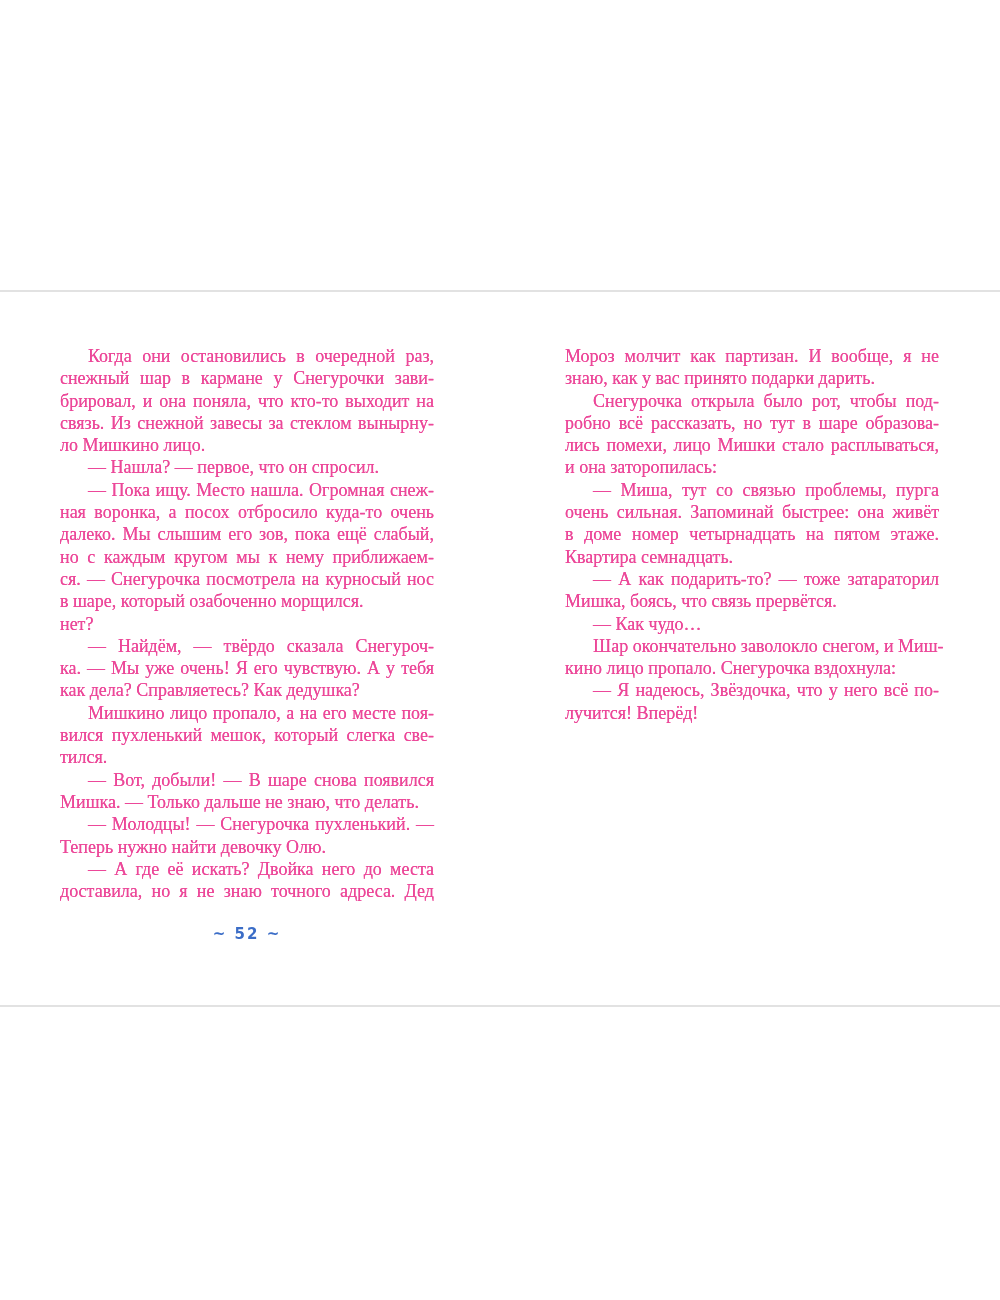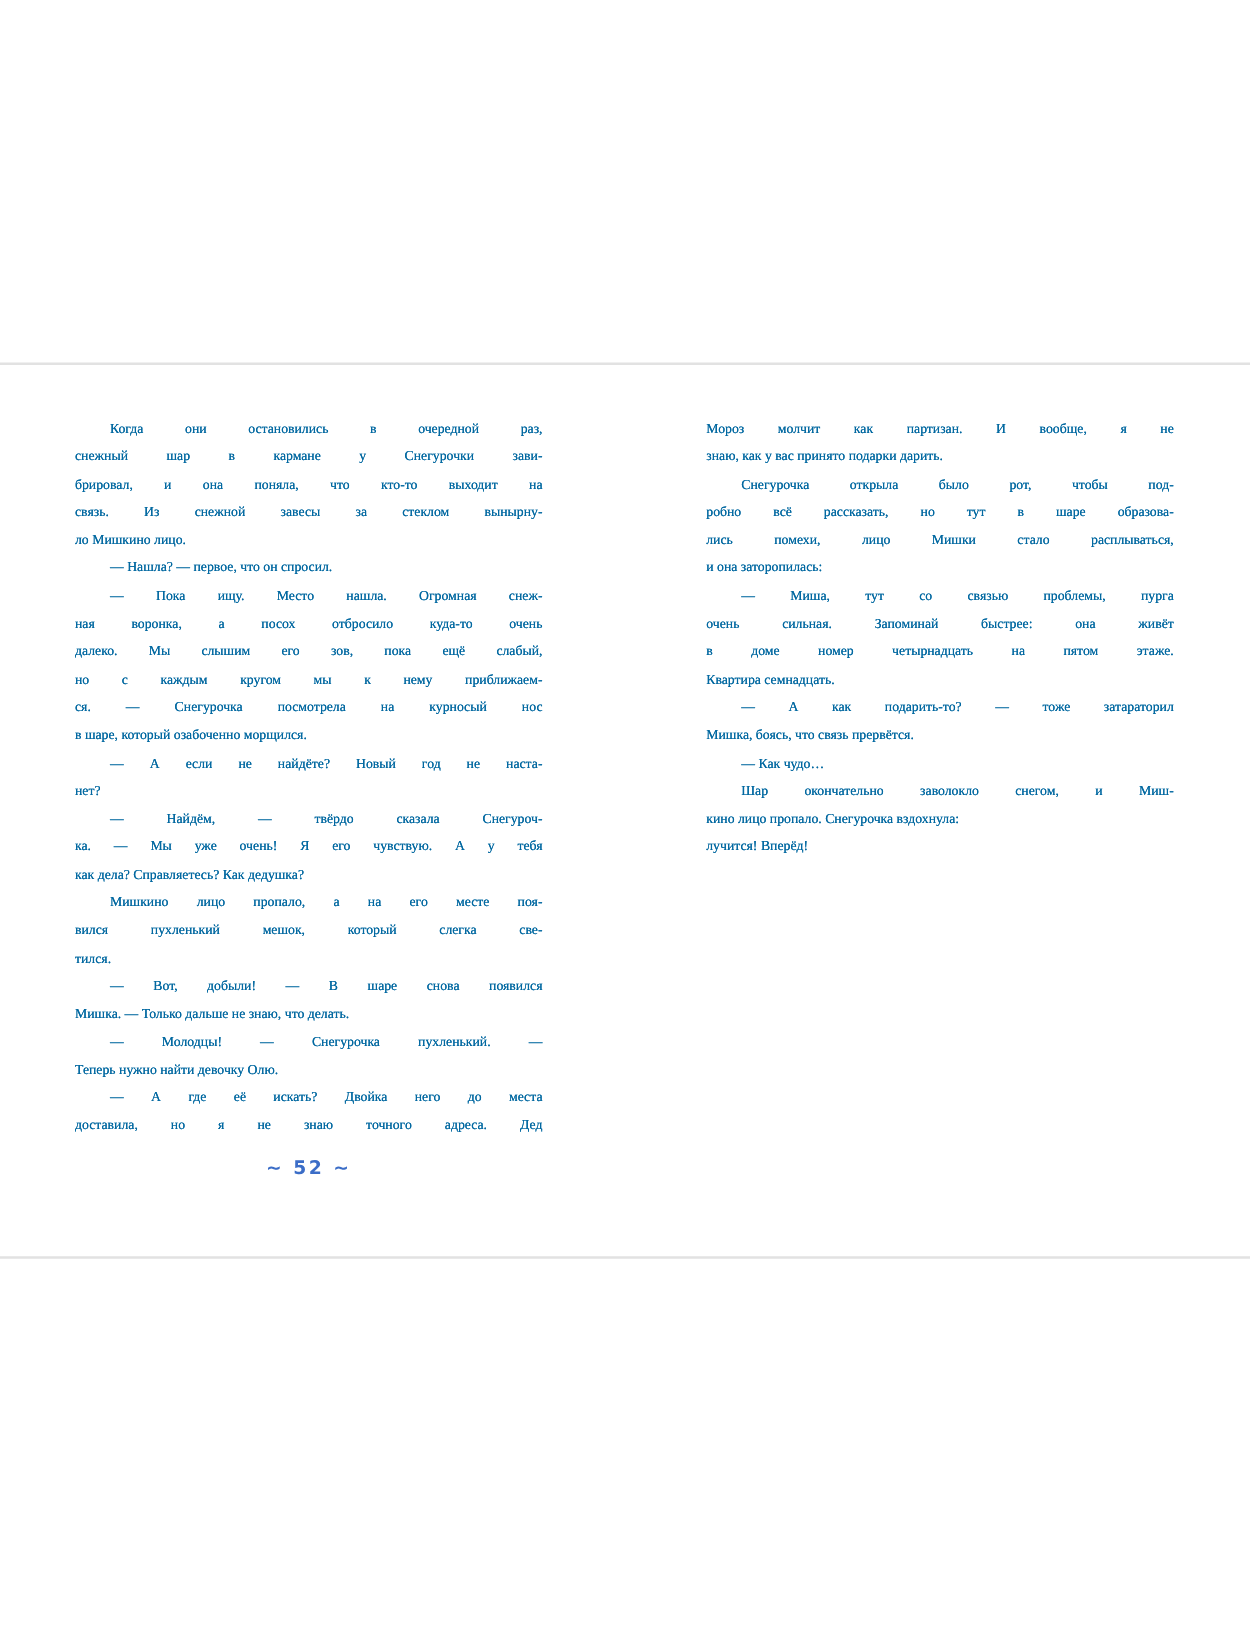--- a/index.html
+++ b/index.html
@@ -20,24 +20,24 @@
     left: 0;
     width: 1000px;
     height: 2px;
     background: #e2e2e2;
   }
   #rule-top { top: 290px; }
   #rule-bottom { top: 1005px; }
 
   .text-col {
     position: absolute;
-    top: 332px;
+    top: 345px;
     width: 374px;
-    color: #0369a1;
-    font-size: 11px;
+    color: #ec4899;
+    font-size: 18px;
     line-height: 22.3px;
     text-shadow: 0 0 0.45px currentColor; 
   }
   #col-left  { left: 60px; }
   #col-right { left: 565px; }
 
   .text-col .line {
     height: 22.3px;
     text-align: justify;
     text-align-last: justify;
@@ -76,21 +76,20 @@
       <div class="line">брировал, и она поняла, что кто-то выходит на</div>
       <div class="line">связь. Из снежной завесы за стеклом вынырну-</div>
       <div class="line end">ло Мишкино лицо.</div>
       <div class="line indent end">— Нашла? — первое, что он спросил.</div>
       <div class="line indent">— Пока ищу. Место нашла. Огромная снеж-</div>
       <div class="line">ная воронка, а посох отбросило куда-то очень</div>
       <div class="line">далеко. Мы слышим его зов, пока ещё слабый,</div>
       <div class="line">но с каждым кругом мы к нему приближаем-</div>
       <div class="line">ся. — Снегурочка посмотрела на курносый нос</div>
       <div class="line end">в шаре, который озабоченно морщился.</div>
-      <div class="line indent">— А если не найдёте? Новый год не наста-</div>
       <div class="line end">нет?</div>
       <div class="line indent">— Найдём, — твёрдо сказала Снегуроч-</div>
       <div class="line">ка. — Мы уже очень! Я его чувствую. А у тебя</div>
       <div class="line end">как дела? Справляетесь? Как дедушка?</div>
       <div class="line indent">Мишкино лицо пропало, а на его месте поя-</div>
       <div class="line">вился пухленький мешок, который слегка све-</div>
       <div class="line end">тился.</div>
       <div class="line indent">— Вот, добыли! — В шаре снова появился</div>
       <div class="line end">Мишка. — Только дальше не знаю, что делать.</div>
       <div class="line indent">— Молодцы! — Снегурочка пухленький. —</div>
@@ -108,20 +107,21 @@
       <div class="line end">и она заторопилась:</div>
       <div class="line indent">— Миша, тут со связью проблемы, пурга</div>
       <div class="line">очень сильная. Запоминай быстрее: она живёт</div>
       <div class="line">в доме номер четырнадцать на пятом этаже.</div>
       <div class="line end">Квартира семнадцать.</div>
       <div class="line indent">— А как подарить-то? — тоже затараторил</div>
       <div class="line end">Мишка, боясь, что связь прервётся.</div>
       <div class="line indent end">— Как чудо…</div>
       <div class="line indent">Шар окончательно заволокло снегом, и Миш-</div>
       <div class="line end">кино лицо пропало. Снегурочка вздохнула:</div>
+      <div class="line indent">— Я надеюсь, Звёздочка, что у него всё по-</div>
       <div class="line end">лучится! Вперёд!</div>
     </div>
 
   <div id="page-number">~ 52 ~</div>
 
   <div class="rule" id="rule-bottom"></div>
 
 </div>
 
 </body></html>

